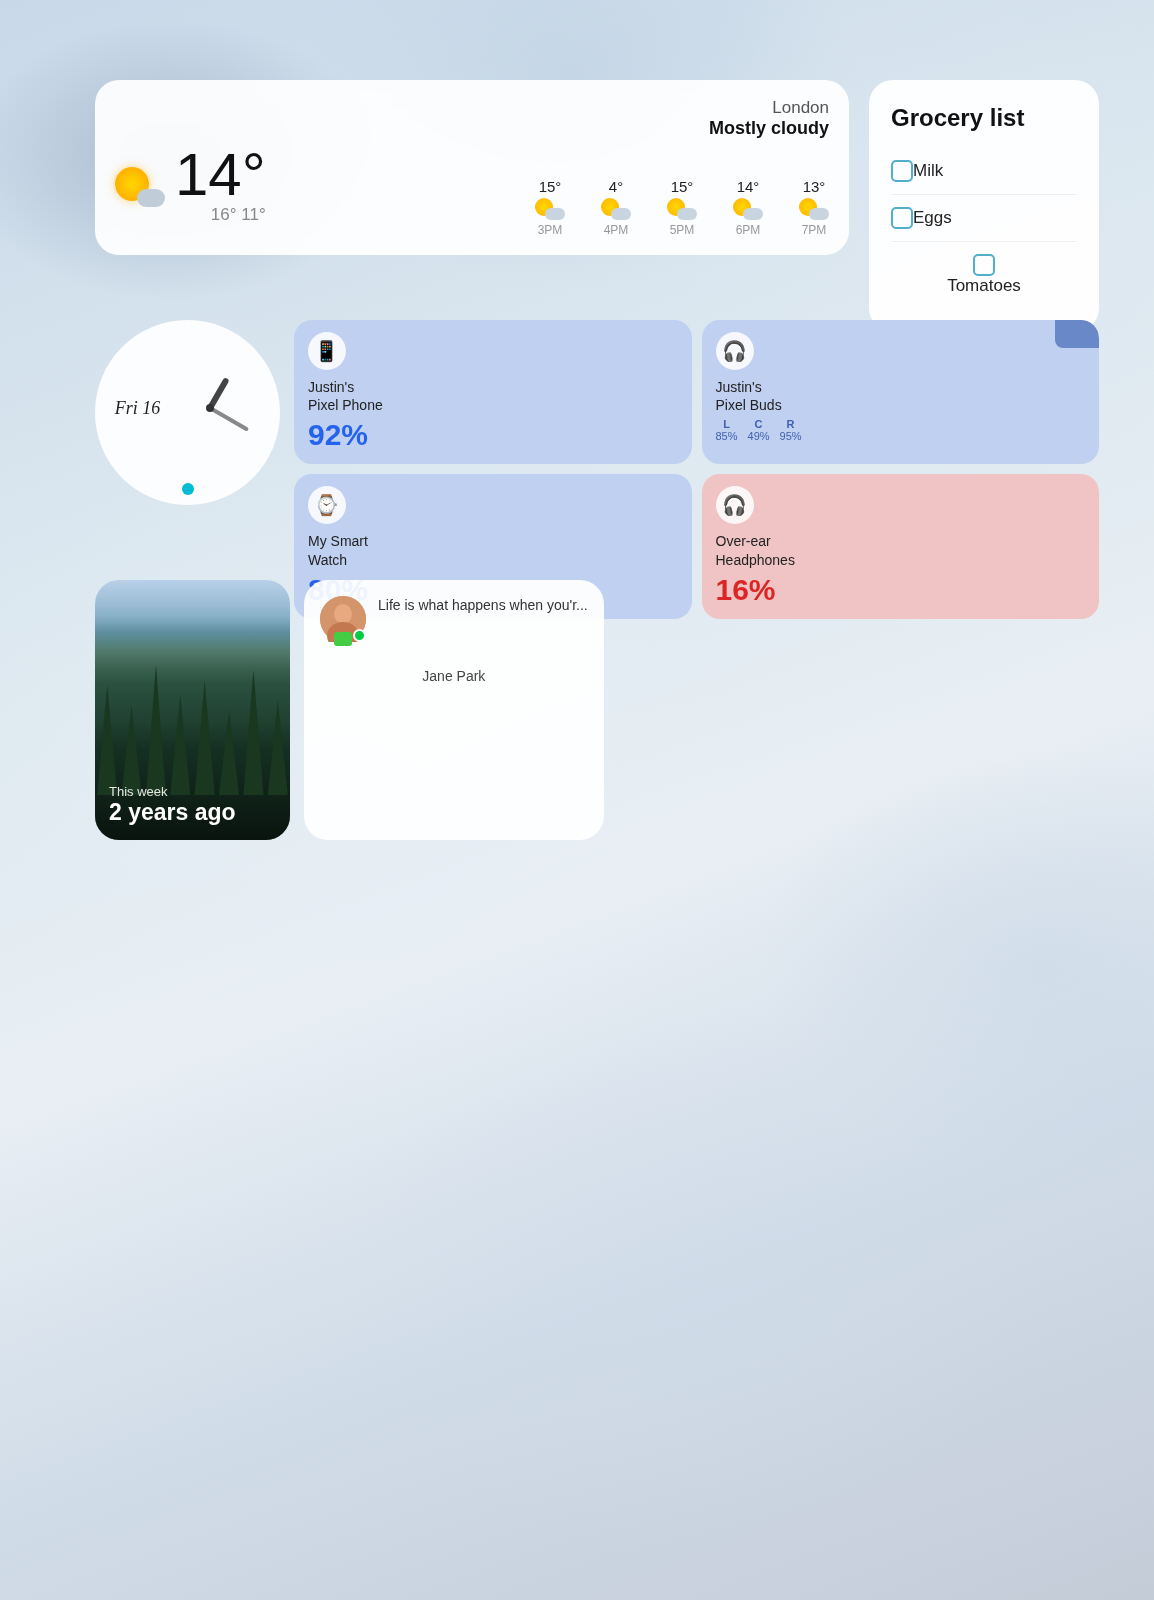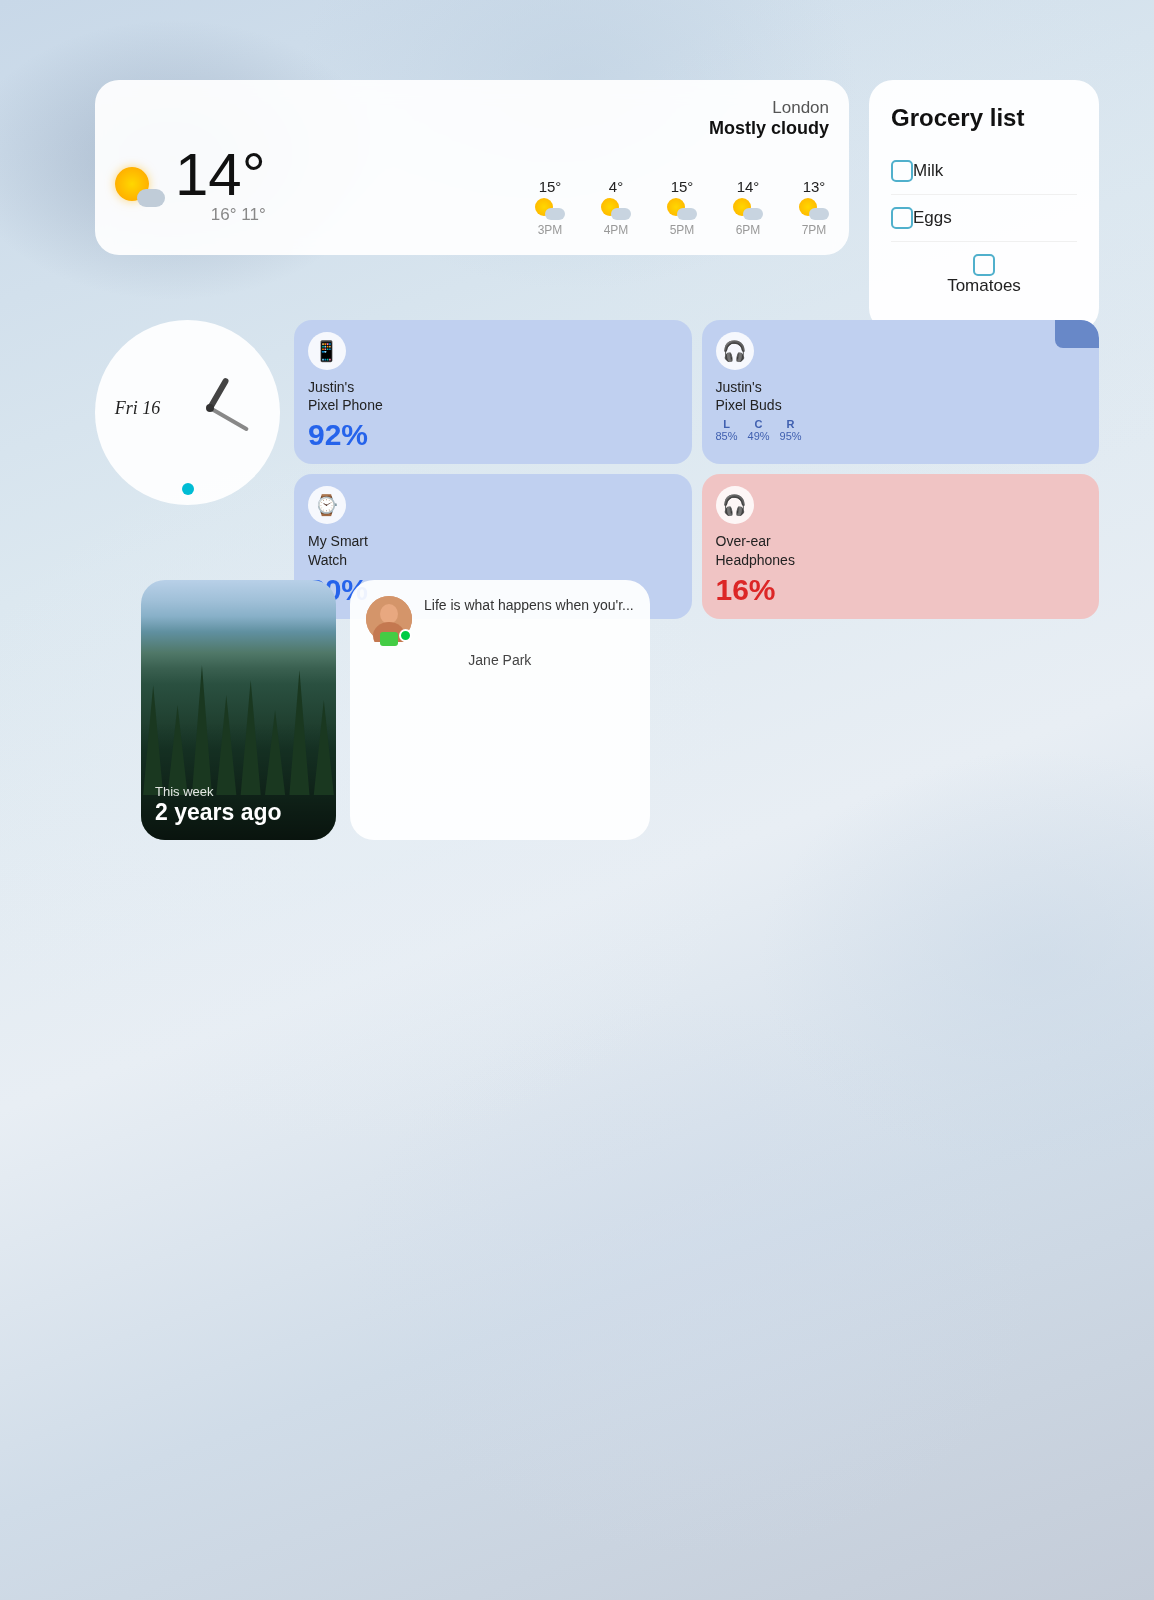--- a/index.html
+++ b/index.html
@@ -425,31 +425,30 @@
       width: 18px;
       height: 14px;
       background: #44cc44;
       border-radius: 3px;
       position: absolute;
       bottom: -4px;
       left: 14px;
     }
 
     .ct-msg { font-size: 14px; color: #333; line-height: 1.4; }
-    .ct-name { font-size: 14px; color: #444; font-weight: 500; text-align: center; margin-top: 4px; }
+    .ct-name { font-size: 14px; color: #444; font-weight: 500; text-align: center; margin-top: 20px; }
 
     
     .ph-card {
       border-radius: 24px;
       overflow: hidden;
       position: relative;
       width: 195px;
       height: 260px;
       flex-shrink: 0;
-      margin-left: 46px;
     }
 
     .ph-bg {
       position: absolute;
       inset: 0;
       background:
         linear-gradient(180deg, rgba(0,0,0,0) 55%, rgba(0,0,0,0.65) 100%),
         linear-gradient(180deg,
           #b8d0e8 0%,
           #a0c0d8 8%,

